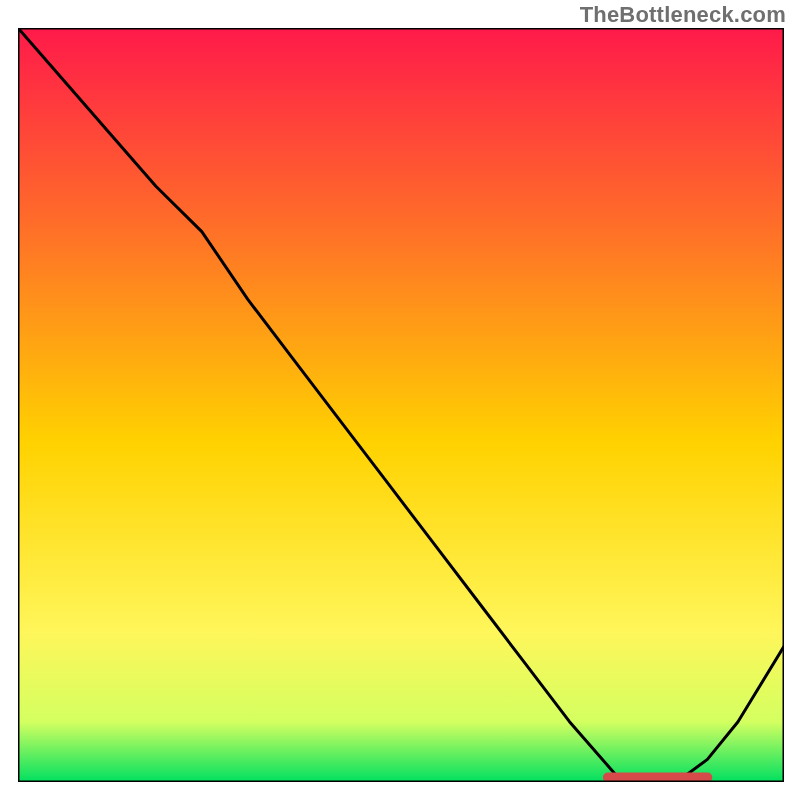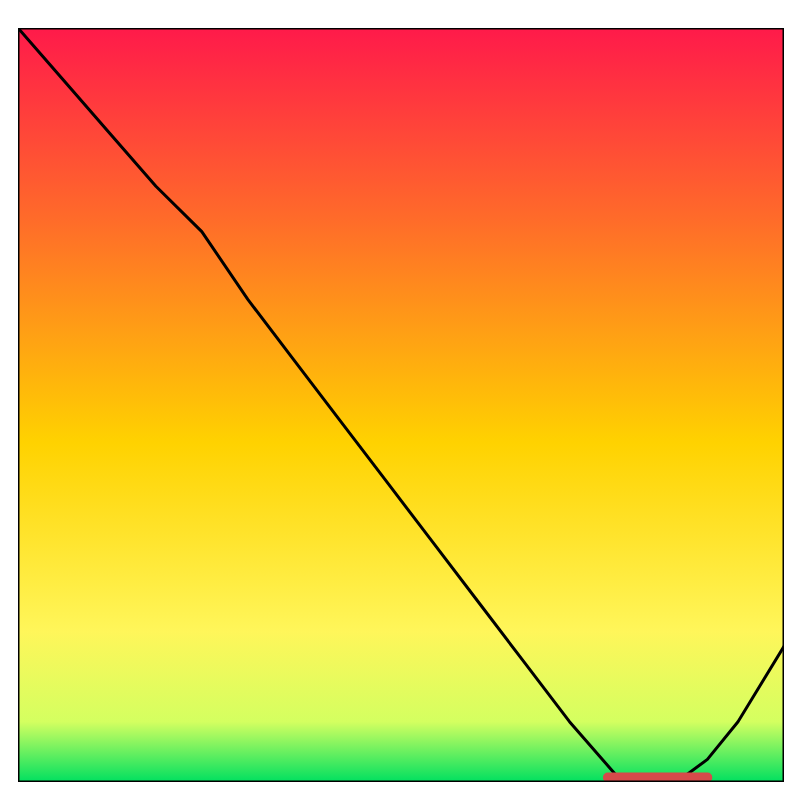--- a/index.html
+++ b/index.html
@@ -34,20 +34,21 @@
     height: 754px;
   }
   svg {
     display: block;
   }
 </style>
 </head>
 <body>
 
 <div class="stage">
+  <div class="watermark">TheBottleneck.com</div>
 
   <div class="plot">
     <svg id="chart-svg" width="766" height="754" viewBox="0 0 766 754">
         <defs>
           <linearGradient id="bg-grad" x1="0" y1="0" x2="0" y2="1">
             <stop offset="0%" stop-color="#ff1a4a"></stop>
             <stop offset="25%" stop-color="#ff6a2a"></stop>
             <stop offset="55.00000000000001%" stop-color="#ffd200"></stop>
             <stop offset="80%" stop-color="#fff65a"></stop>
             <stop offset="92%" stop-color="#d4ff60"></stop>

